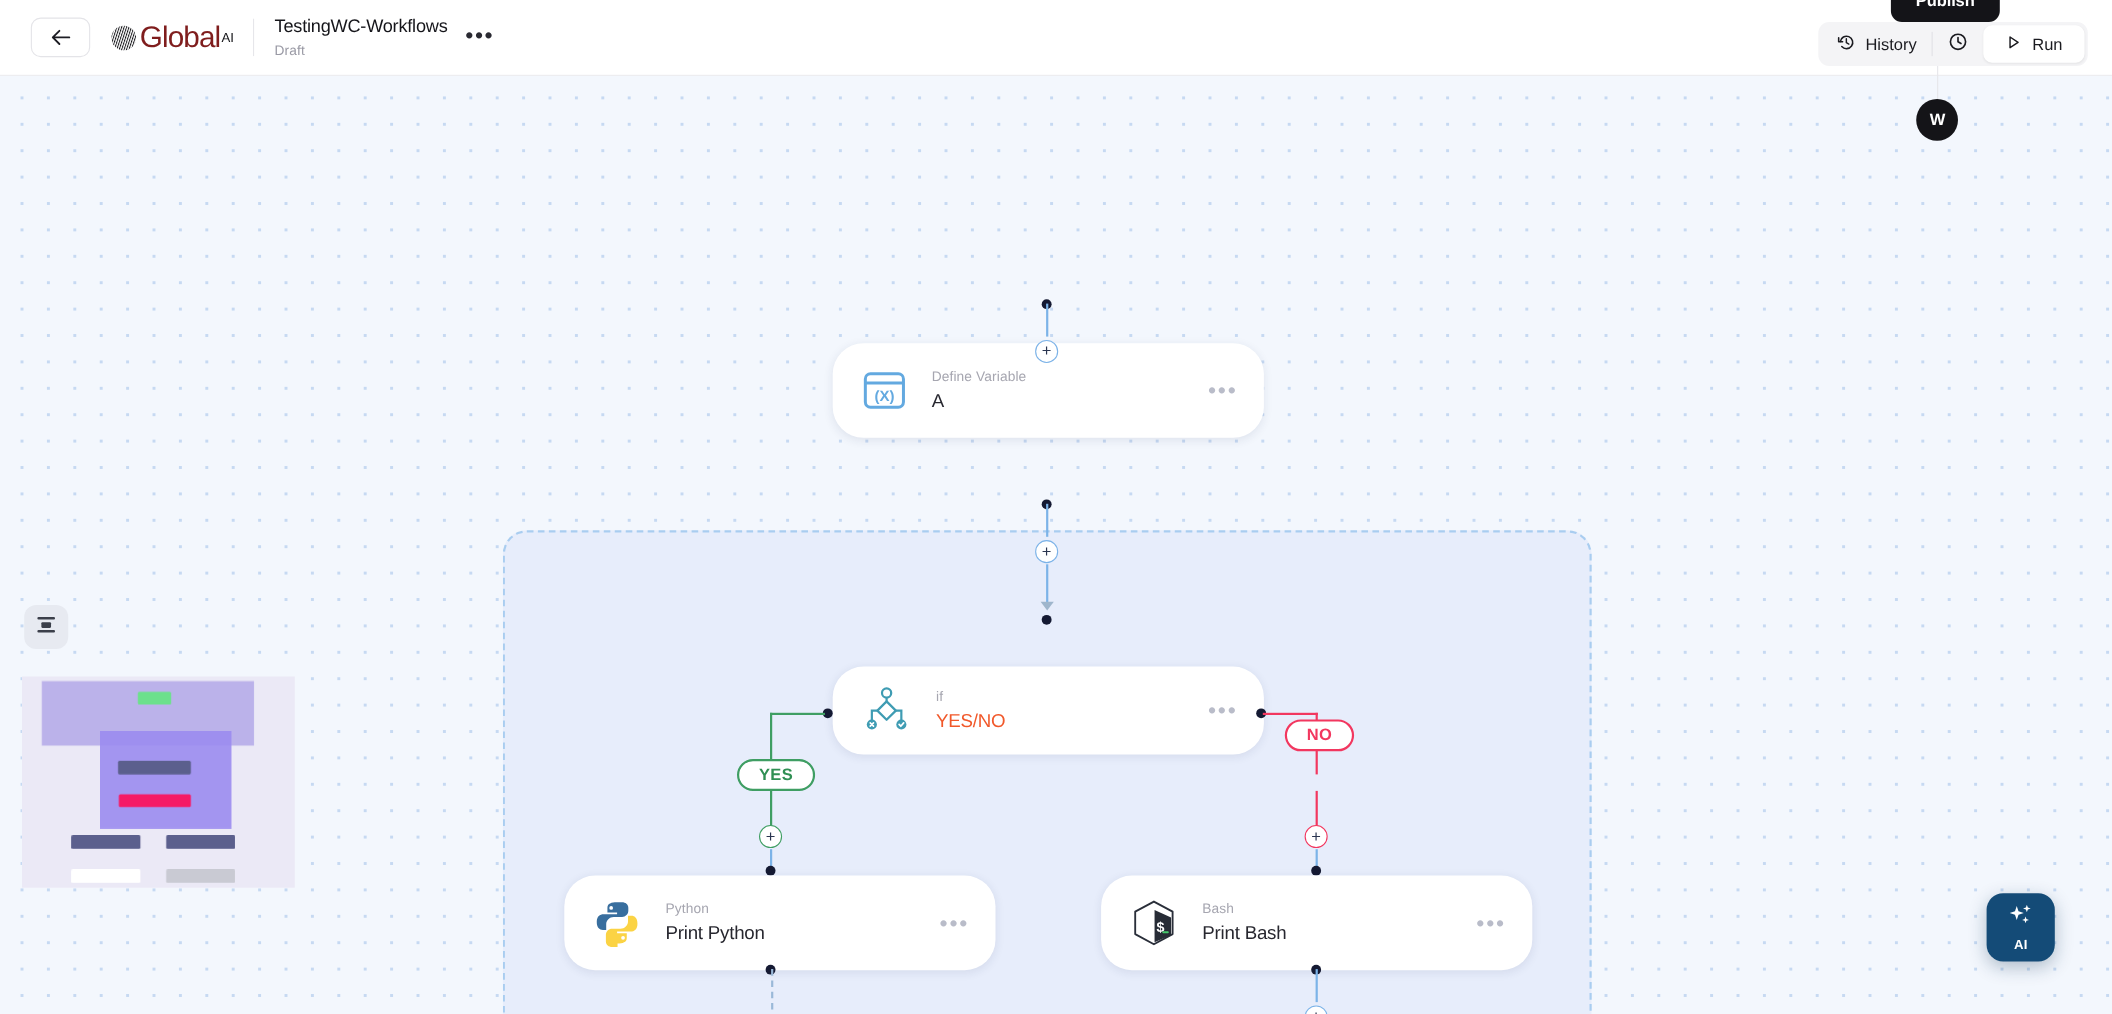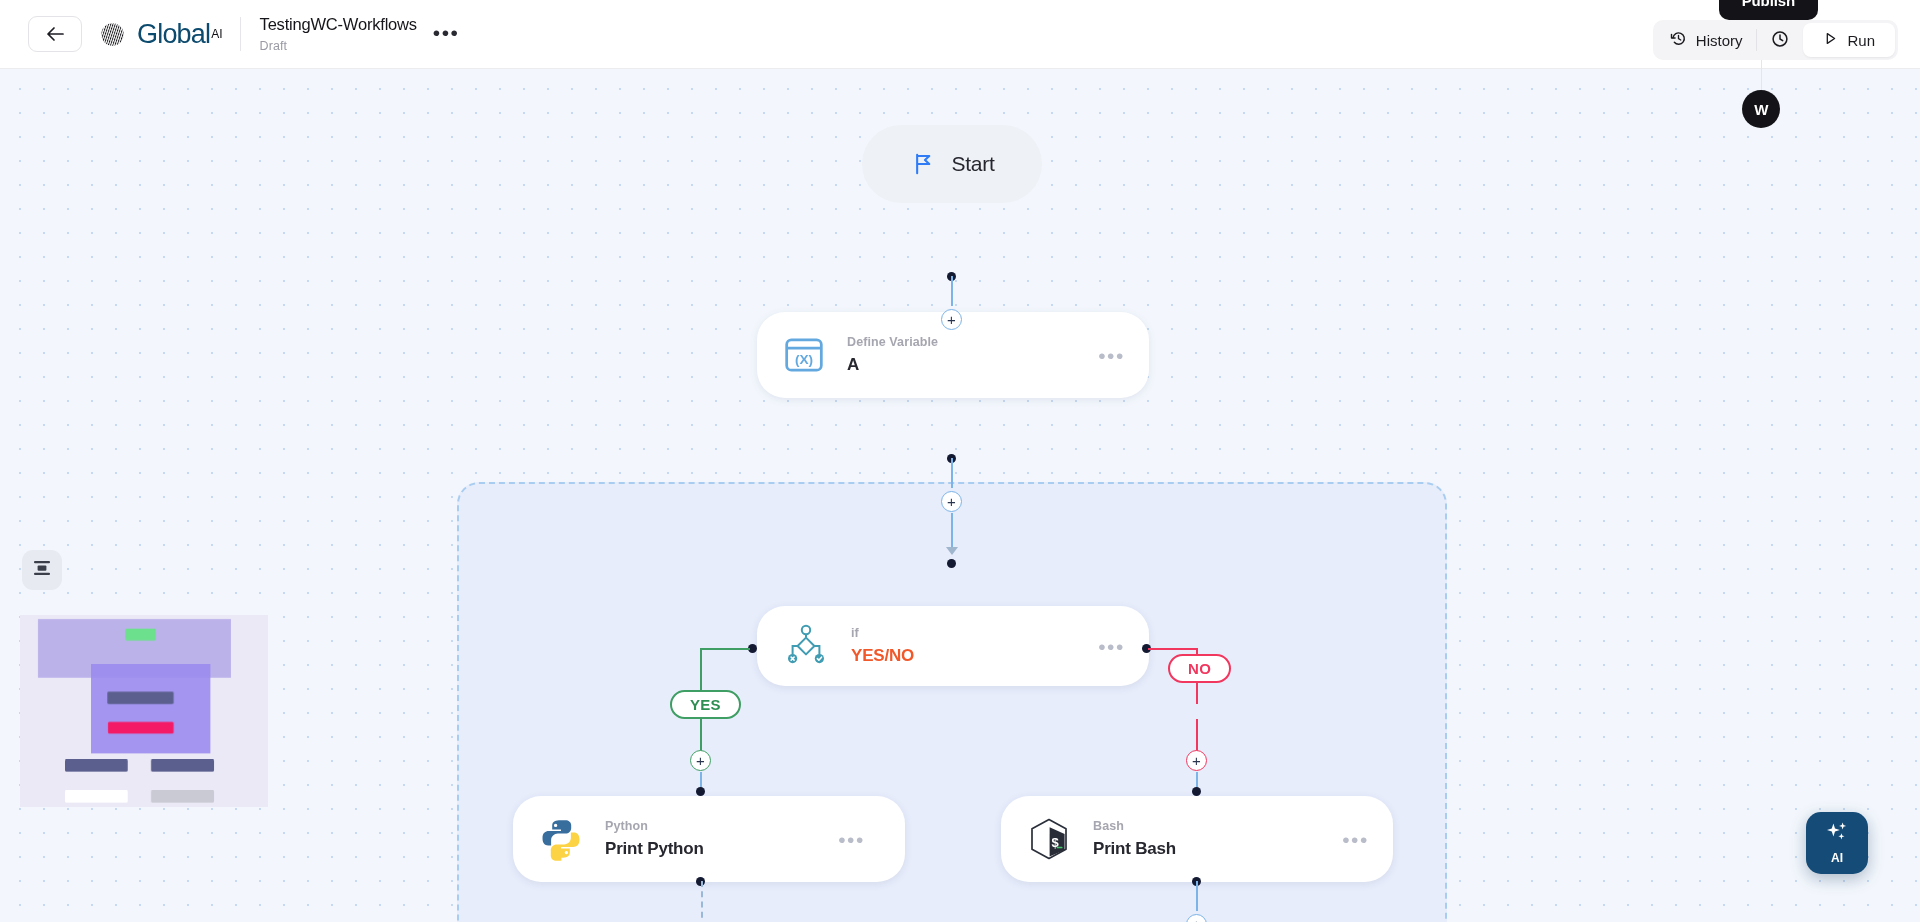--- a/index.html
+++ b/index.html
@@ -23,22 +23,22 @@
     margin-left: 28px;
     width: 54px; height: 36px;
     border: 1px solid #e4e4e8; border-radius: 9px;
     background: #fff; cursor: pointer;
     display: flex; align-items: center; justify-content: center;
   }
   .back-btn svg { display:block; }
   .brand { display: flex; align-items: center; margin-left: 18px; }
   .brand-mark { width: 25px; height: 25px; position: relative; }
   .brand-name {
-    font-size: 27px; letter-spacing: -0.8px; color: #0c4a6e;
-    margin-left: 12px; font-weight: 400;
+    font-size: 27px; letter-spacing: -0.8px; color: #7f1d1d;
+    margin-left: 2px; font-weight: 400;
   }
   .brand-sup { font-size: 12px; color: #101014; vertical-align: super; margin-left:1px; }
   .vdiv { width:1px; height:34px; background:#e6e6ea; margin-left:17px; }
 
   .titleblock { margin-left: 19px; display:flex; flex-direction:column; justify-content:center; }
   .wf-title { font-size: 16.5px; color: #15151a; letter-spacing: -0.2px; line-height: 1.2; }
   .wf-status { font-size: 12.5px; color: #9a9aa5; margin-top: 4px; letter-spacing:.1px; }
   .title-dots {
     margin-left: 16px; color:#2a2a32; font-size: 21px; letter-spacing: 1.5px;
     cursor:pointer; line-height: 1; margin-top: -4px; user-select:none;
@@ -109,36 +109,36 @@
     background:#e7edfb;
   }
 
   
   .node {
     position:absolute; background:#fff; border-radius:28px;
     box-shadow: 0 2px 9px rgba(30,48,90,.09);
     display:flex; align-items:center;
   }
   .node-ic { display:flex; align-items:center; justify-content:center; flex:none; }
-  .node-txt { display:flex; flex-direction:column; justify-content:center;font-weight:bold; }
+  .node-txt { display:flex; flex-direction:column; justify-content:center; }
   .node-sub { font-size:12.5px; color:#a6a6b0; letter-spacing:.1px; line-height:1.25; }
   .node-name { font-size:17px; color:#27272f; letter-spacing:-.2px; margin-top:4px; line-height:1.25; }
   .node-name.accent { color:#f1582a; }
   .node-dots { margin-left:auto; color:#b9bcc9; font-size:21px; letter-spacing:1.6px; cursor:pointer; user-select:none; line-height:1; }
 
   .node-start {
     left:862px; top:56px; width:180px; height:78px;
     background:#eef1f6; border-radius:40px;
     justify-content:center; gap:16px; box-shadow:none;
   }
   .start-label { font-size:21px; color:#26262e; letter-spacing:-.3px; }
 
   .node-var   { left:757px; top:243px; width:392px; height:86px; padding:0 24px 0 26px; gap:22px; }
   .node-if    { left:757px; top:537px; width:392px; height:80px; padding:0 24px 0 26px; gap:22px; }
-  .node-py    { left:513px; top:727px; width:392px; height:86px; padding:0 40px 0 26px; gap:22px; }
+  .node-py    { left:513px; top:727px; width:392px; height:86px; padding:0 24px 0 26px; gap:22px; }
   .node-bash  { left:1001px; top:727px; width:392px; height:86px; padding:0 24px 0 26px; gap:22px; }
 
   
   .port { position:absolute; width:9px; height:9px; border-radius:50%; background:#151a33; }
 
   
   .vline { position:absolute; width:2px; background:#7cb3e8; }
   .hline { position:absolute; height:2px; background:#7cb3e8; }
   .vline.green, .hline.green { background:#3f9e63; }
   .vline.red, .hline.red { background:#f2375f; }
@@ -277,29 +277,20 @@
 
       <div class="avatar-div"></div>
       <div class="avatar">W</div>
     </div>
   </div>
 
   <div class="canvas">
 
     <div class="groupbox"></div>
 
-    <div class="node node-start">
-      <span class="node-ic">
-        <svg width="26" height="26" viewBox="0 0 24 24" fill="none">
-          <path d="M6.6 3.4v17.2" stroke="#2f7cf6" stroke-width="1.9" stroke-linecap="round"></path>
-          <path d="M6.6 4.6h11.2l-4 3.7 4 3.7H6.6" stroke="#2f7cf6" stroke-width="1.9" stroke-linejoin="round"></path>
-        </svg>
-      </span>
-      <span class="start-label">Start</span>
-    </div>
     <div class="port" style="left:947px; top:203px;"></div>
     <div class="vline" style="left:951px; top:207px; height:30px;"></div>
     <div class="plusbtn" style="left:941px; top:240px;">+</div>
     <div class="vline" style="left:951px; top:262px; height:24px;"></div>
     <div class="arrowhead" style="left:946px; top:283px;"></div>
     <div class="port" style="left:947px; top:295px;"></div>
 
     <div class="node node-var">
       <span class="node-ic">
         <svg width="42" height="42" viewBox="0 0 40 40" fill="none">

